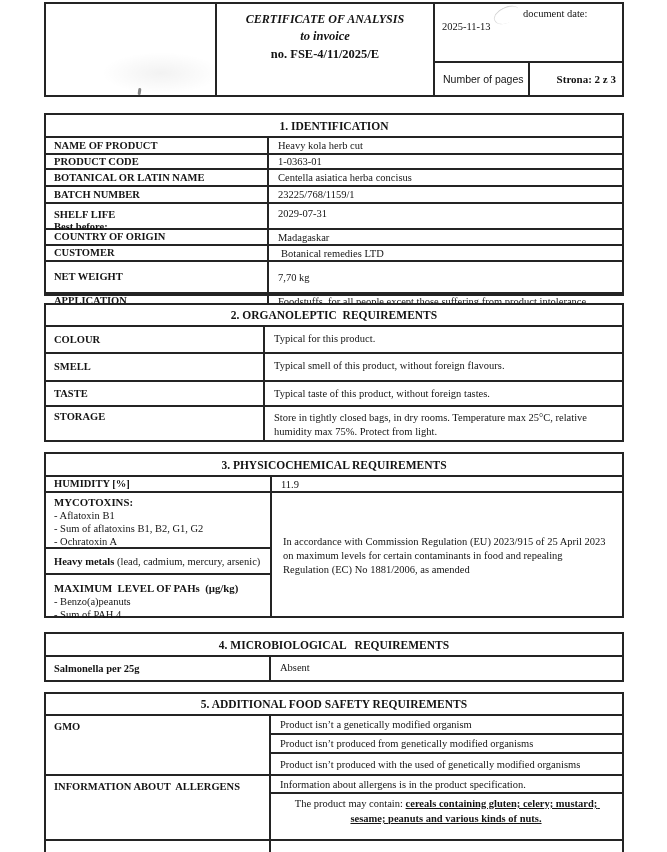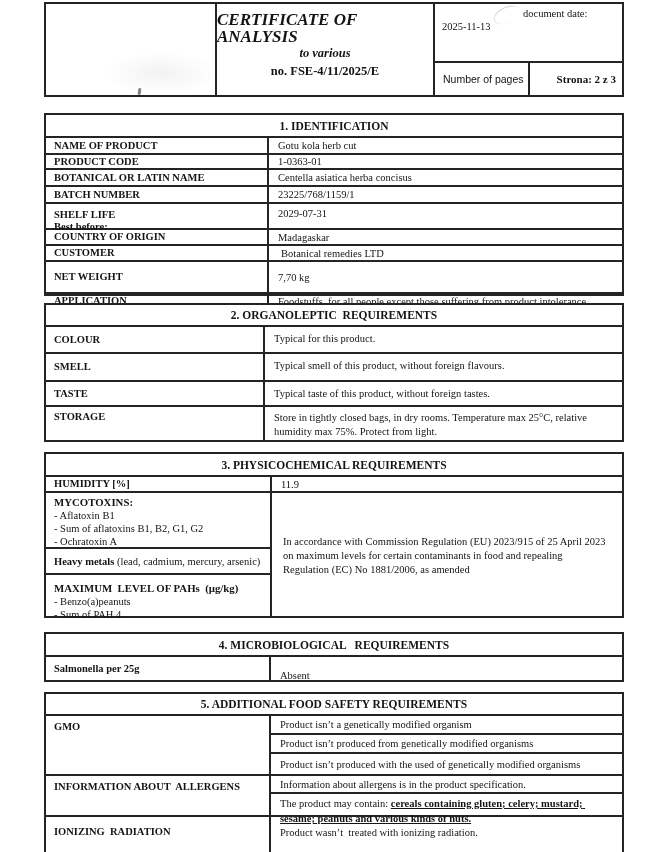--- a/index.html
+++ b/index.html
@@ -17,21 +17,21 @@
             font-size:10.5px;line-height:13px;}
   .col{display:flex;flex-direction:column;box-sizing:border-box;}
   .stack-row{display:flex;align-items:center;padding:2px 10px 2px 9px;box-sizing:border-box;
              border-top:2px solid #242424;font-size:10.5px;line-height:13px;}
   .stack-row.first{border-top:none;}
   
   .h-wrap{display:flex;height:100%;}
   .h-logo{width:171px;border-right:2px solid #242424;position:relative;box-sizing:border-box;}
   .h-title{width:218px;border-right:2px solid #242424;box-sizing:border-box;display:flex;flex-direction:column;
            align-items:center;padding-top:7px;}
-  .h-title-1{font-size:17px;font-weight:bold;font-style:italic;line-height:17px;}
+  .h-title-1{font-size:12px;font-weight:bold;font-style:italic;line-height:17px;}
   .h-title-2{font-size:12.5px;font-weight:bold;font-style:italic;line-height:17px;}
   .h-title-3{font-size:12.5px;font-weight:bold;line-height:18px;}
   .h-right{flex:1;display:flex;flex-direction:column;}
   .h-date{height:59px;border-bottom:2px solid #242424;position:relative;box-sizing:border-box;font-size:10.5px;}
   .h-date-label{position:absolute;top:4px;left:88px;}
   .h-date-value{position:absolute;top:17px;left:7px;}
   .h-pages{flex:1;display:flex;}
   .h-pages-left{width:95px;border-right:2px solid #242424;box-sizing:border-box;display:flex;align-items:center;
                 padding-left:8px;font-family:"Liberation Sans",sans-serif;font-size:10.5px;}
   .h-pages-right{flex:1;display:flex;align-items:center;justify-content:flex-end;padding-right:6px;
@@ -59,42 +59,42 @@
 <div class="page">
 
   <div class="tbl" style="top:2px;height:95px;">
     <div class="h-wrap">
       <div class="h-logo">
         <div class="artifact-smudge"></div>
         <div class="artifact-mark"></div>
       </div>
       <div class="h-title">
         <div class="h-title-1" data-bind="header.title_line1">CERTIFICATE OF ANALYSIS</div>
-        <div class="h-title-2" data-bind="header.title_line2">to various</div>
+        <div class="h-title-2" data-bind="header.title_line2">to invoice</div>
         <div class="h-title-3" data-bind="header.title_line3">no. FSE-4/11/2025/E</div>
       </div>
       <div class="h-right">
         <div class="h-date">
           <div class="artifact-swirl"></div>
           <span class="h-date-label" data-bind="header.document_date_label">document date:</span>
           <span class="h-date-value" data-bind="header.document_date_value">2025-11-13</span>
         </div>
         <div class="h-pages">
           <div class="h-pages-left" data-bind="header.number_of_pages_label">Number of pages</div>
           <div class="h-pages-right" data-bind="header.page_indicator">Strona: 2 z 3</div>
         </div>
       </div>
     </div>
   </div>
 
   <div class="tbl" style="top:113px;height:183px;">
     <div class="tr first sec-title" style="height:21px;" data-bind="section1.title">1. IDENTIFICATION</div>
     <div class="tr" style="height:17px;">
       <div class="lbl-cell" style="width:223px;" data-bind="section1.rows.0.label">NAME OF PRODUCT</div>
-      <div class="val-cell" data-bind="section1.rows.0.value">Gotu kola herb cut</div>
+      <div class="val-cell" data-bind="section1.rows.0.value">Heavy kola herb cut</div>
     </div>
     <div class="tr" style="height:15px;">
       <div class="lbl-cell" style="width:223px;" data-bind="section1.rows.1.label">PRODUCT CODE</div>
       <div class="val-cell" data-bind="section1.rows.1.value">1-0363-01</div>
     </div>
     <div class="tr" style="height:17px;">
       <div class="lbl-cell" style="width:223px;" data-bind="section1.rows.2.label">BOTANICAL OR LATIN NAME</div>
       <div class="val-cell" data-bind="section1.rows.2.value">Centella asiatica herba concisus</div>
     </div>
     <div class="tr" style="height:17px;">
@@ -170,35 +170,35 @@
         </div>
       </div>
       <div class="s3-note" data-bind="section3.regulation_note">In accordance with Commission Regulation (EU) 2023/915 of 25 April 2023 on maximum levels for certain contaminants in food and repealing Regulation (EC) No 1881/2006, as amended</div>
     </div>
   </div>
 
   <div class="tbl" style="top:632px;height:50px;">
     <div class="tr first sec-title" style="height:21px;" data-bind="section4.title">4. MICROBIOLOGICAL   REQUIREMENTS</div>
     <div class="tr" style="height:25px;">
       <div class="lbl-cell" style="width:225px;" data-bind="section4.rows.0.label">Salmonella per 25g</div>
-      <div class="val-cell" style="align-items:flex-start;padding-top:12px;text-align:center;" data-bind="section4.rows.0.value">Absent</div>
+      <div class="val-cell" style="align-items:flex-start;padding-top:4px;text-align:center;" data-bind="section4.rows.0.value">Absent</div>
     </div>
   </div>
 
   <div class="tbl" style="top:692px;height:170px;">
     <div class="tr first sec-title" style="height:20px;" data-bind="section5.title">5. ADDITIONAL FOOD SAFETY REQUIREMENTS</div>
     <div class="tr" style="height:60px;">
       <div class="lbl-cell lbl-top" style="width:225px;" data-bind="section5.gmo_label">GMO</div>
       <div class="col" style="flex:1;">
         <div class="stack-row first" style="height:23px;" data-bind="section5.gmo_rows.0">Product isn’t a genetically modified organism</div>
         <div class="stack-row" style="height:20px;" data-bind="section5.gmo_rows.1">Product isn’t produced from genetically modified organisms</div>
         <div class="stack-row" style="height:31px;" data-bind="section5.gmo_rows.2">Product isn’t produced with the used of genetically modified organisms</div>
       </div>
     </div>
-    <div class="tr" style="height:41px;">
+    <div class="tr" style="height:65px;text-align:center;">
       <div class="lbl-cell lbl-top" style="width:225px;" data-bind="section5.allergens_label">INFORMATION ABOUT  ALLERGENS</div>
       <div class="col" style="flex:1;">
         <div class="stack-row first" style="height:16px;" data-bind="section5.allergens_row1">Information about allergens is in the product specification.</div>
         <div class="stack-row" style="height:32px;align-items:flex-start;padding-top:2px;line-height:15px;display:block;">
           <span data-bind="section5.allergens_row2_prefix">The product may contain: </span><span class="underline-bold" data-bind="section5.allergens_row2_underlined">cereals containing gluten; celery; mustard; sesame; peanuts and various kinds of nuts.</span>
         </div>
       </div>
     </div>
     <div class="tr" style="height:38px;">
       <div class="lbl-cell" style="width:225px;align-items:flex-start;padding-top:9px;" data-bind="section5.ionizing_label">IONIZING  RADIATION</div>

